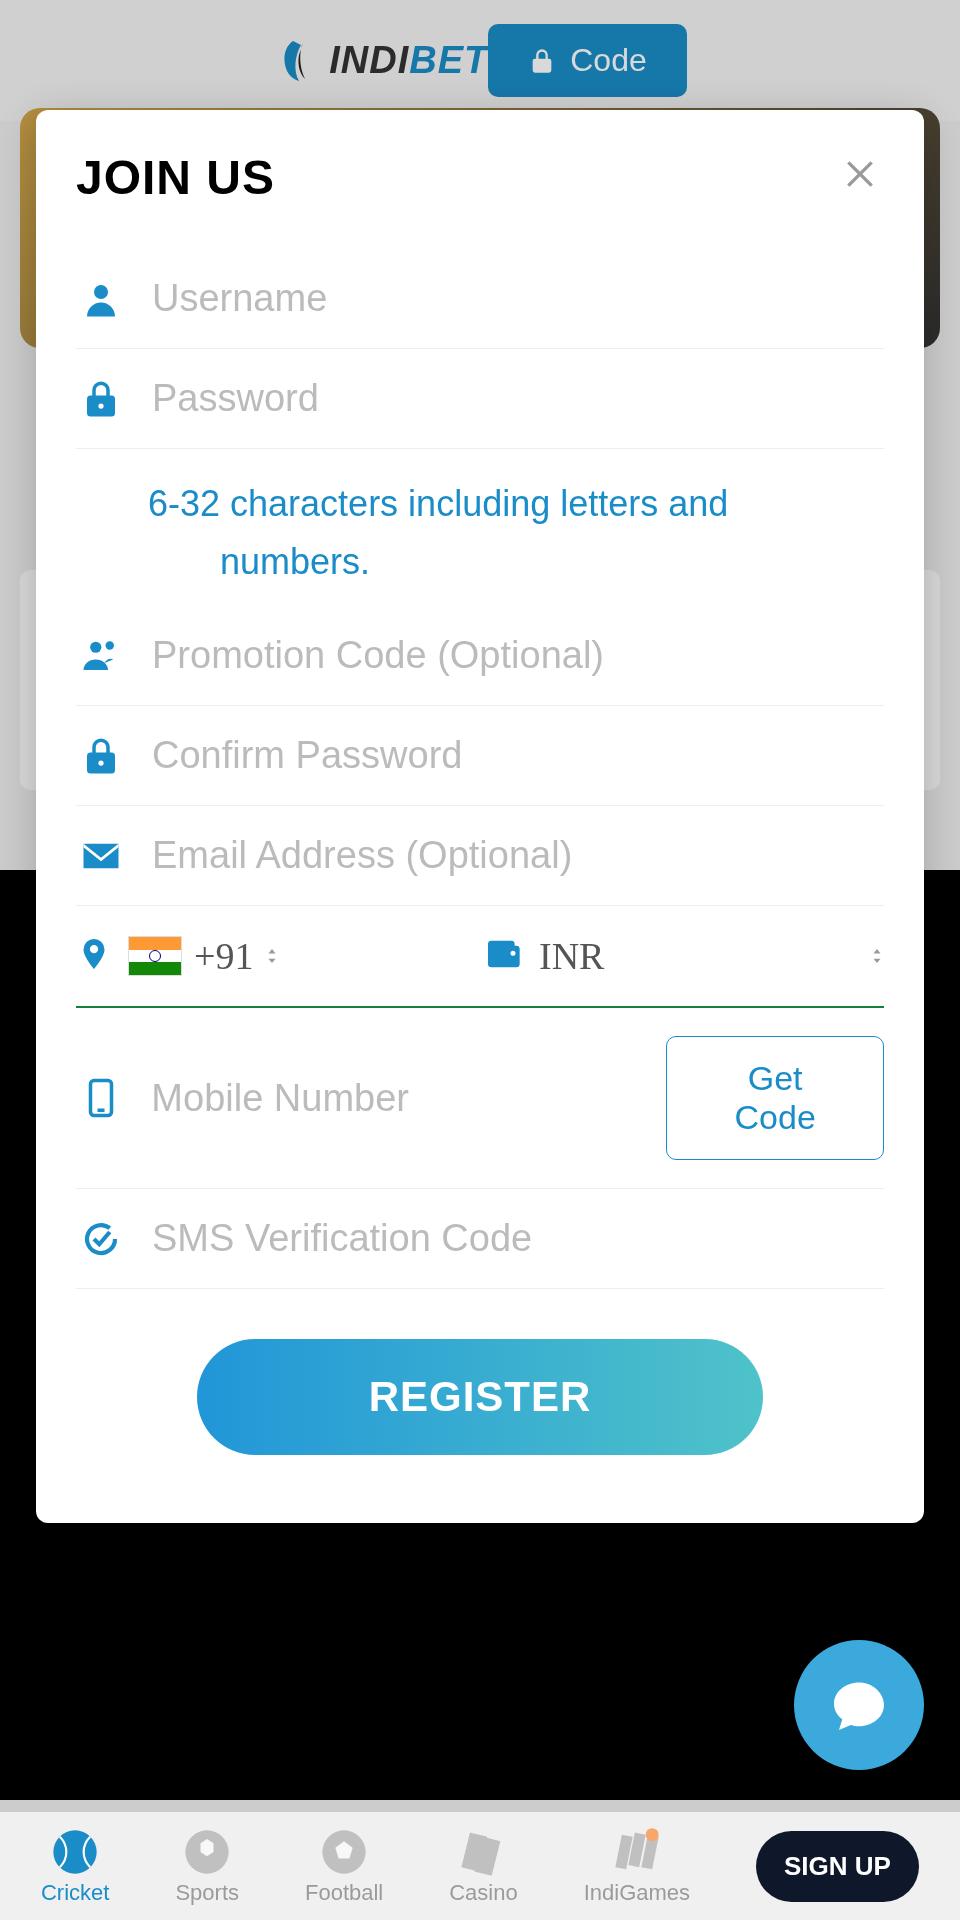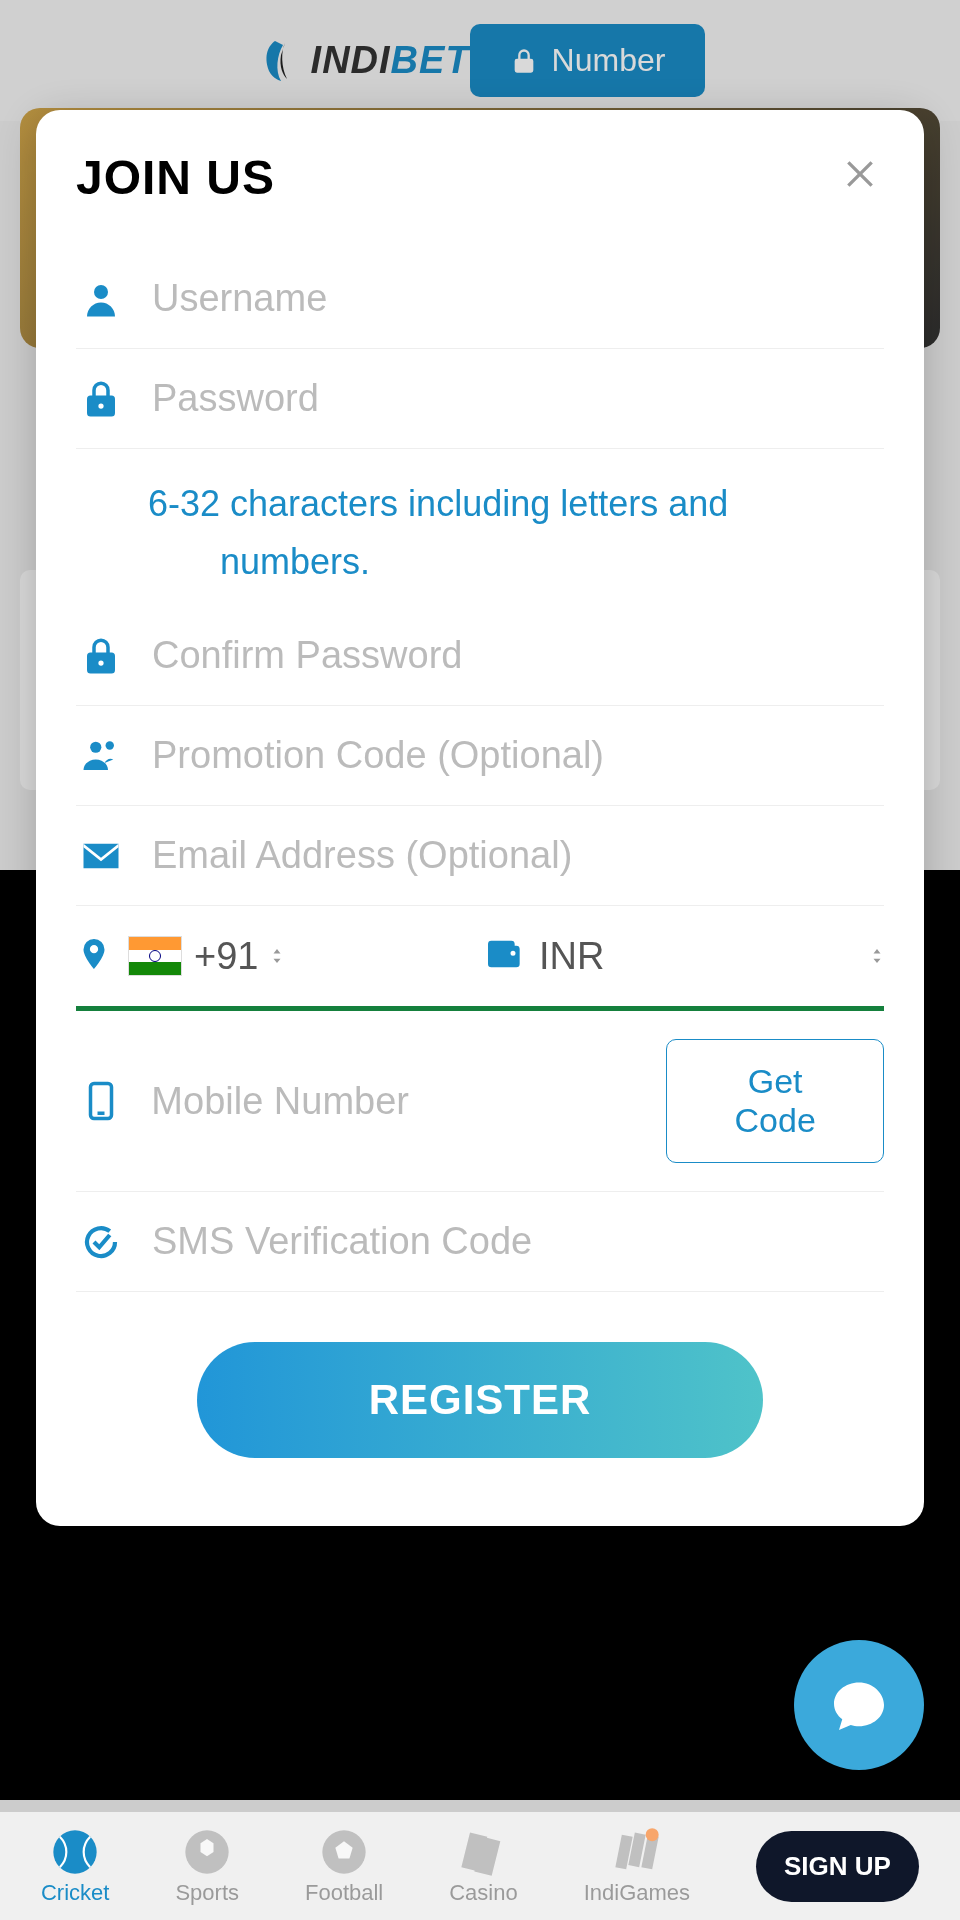--- a/index.html
+++ b/index.html
@@ -90,21 +90,21 @@
   font-weight: 700;
 }
 
 
 .modal {
   position: absolute;
   top: 110px;
   left: 36px;
   right: 36px;
   background: white;
-  border-radius: 24px;
+  border-radius: 12px;
   padding: 40px 40px 60px 40px;
   z-index: 10;
   box-shadow: 0 8px 40px rgba(0,0,0,0.2);
 }
 .modal-header {
   display: flex;
   justify-content: space-between;
   align-items: center;
   margin-bottom: 44px;
 }
@@ -150,22 +150,23 @@
   padding: 16px 0 16px 72px;
   text-indent: -72px;
   margin-left: 72px;
 }
 .hint-wrap { padding: 10px 0 0 0; }
 
 .combo-row {
   display: flex;
   align-items: center;
   padding: 28px 0;
-  border-bottom: 5px solid #15803d;
+  border-bottom: 2px solid #15803d;
   gap: 6px;
+  font-family: Liberation Serif, serif;
 }
 .combo-part {
   display: flex;
   align-items: center;
   gap: 16px;
   flex: 1;
 }
 .combo-part .selector {
   display: flex;
   align-items: center;
@@ -268,21 +269,21 @@
     <svg class="logo-icon" viewBox="0 0 48 48">
         <path fill="#1a8cc7" d="M20 4 C14 8 8 18 14 34 C18 42 26 44 26 44 C20 34 22 18 28 8 Z"></path>
         <path fill="#222" d="M30 6 C26 14 26 30 32 42 C28 38 24 30 26 18 Z"></path>
       </svg>
     <span class="logo-text"><span class="indi">INDI</span><span class="bet">BET</span></span>
   </div>
   <button class="login-btn">
     <svg viewBox="0 0 24 24" fill="white">
         <path d="M12 2a5 5 0 0 0-5 5v3H6a2 2 0 0 0-2 2v8a2 2 0 0 0 2 2h12a2 2 0 0 0 2-2v-8a2 2 0 0 0-2-2h-1V7a5 5 0 0 0-5-5zm-3 5a3 3 0 1 1 6 0v3H9V7z"></path>
       </svg>
-    <span>Number</span>
+    <span>Code</span>
   </button>
 </div>
 <div class="bg-hero"></div>
 <div class="bg-card"></div>
 <div class="bg-dark"></div>
 
 <div class="overlay"></div>
 
 <div class="modal">
   <div class="modal-header">
@@ -314,37 +315,37 @@
     <input type="password" placeholder="Password" style="">
   </div>
 
   <div class="hint-wrap">
     <div class="hint-text">6-32 characters including letters and numbers.</div>
   </div>
 
   <div class="form-row">
     <span class="icon">
         <svg viewBox="0 0 24 24" fill="#1a8cc7">
-          <path d="M12 2a5 5 0 0 0-5 5v3H6a2 2 0 0 0-2 2v8a2 2 0 0 0 2 2h12a2 2 0 0 0 2-2v-8a2 2 0 0 0-2-2h-1V7a5 5 0 0 0-5-5zm-3 5a3 3 0 1 1 6 0v3H9V7z"></path>
-          <circle cx="12" cy="16" r="1.5" fill="white"></circle>
-        </svg>
-      </span>
-    <input type="password" placeholder="Confirm Password" style="">
-  </div>
-
-  <div class="form-row">
-    <span class="icon">
-        <svg viewBox="0 0 24 24" fill="#1a8cc7">
           <circle cx="9" cy="7" r="3.2"></circle>
           <path d="M2 20c0-3.3 3.1-6 7-6s7 2.7 7 6"></path>
           <circle cx="17" cy="6" r="2.4"></circle>
           <path d="M14 16c1-2 3-3 5-2"></path>
         </svg>
       </span>
     <input type="text" placeholder="Promotion Code (Optional)" style="">
+  </div>
+
+  <div class="form-row">
+    <span class="icon">
+        <svg viewBox="0 0 24 24" fill="#1a8cc7">
+          <path d="M12 2a5 5 0 0 0-5 5v3H6a2 2 0 0 0-2 2v8a2 2 0 0 0 2 2h12a2 2 0 0 0 2-2v-8a2 2 0 0 0-2-2h-1V7a5 5 0 0 0-5-5zm-3 5a3 3 0 1 1 6 0v3H9V7z"></path>
+          <circle cx="12" cy="16" r="1.5" fill="white"></circle>
+        </svg>
+      </span>
+    <input type="password" placeholder="Confirm Password" style="">
   </div>
 
   <div class="form-row">
     <span class="icon">
         <svg viewBox="0 0 24 24" fill="#1a8cc7">
           <path d="M2 5h20v14H2z"></path>
           <path fill="white" d="M2 5l10 8 10-8v2l-10 8L2 7z"></path>
         </svg>
       </span>
     <input type="email" placeholder="Email Address (Optional)" style="">

